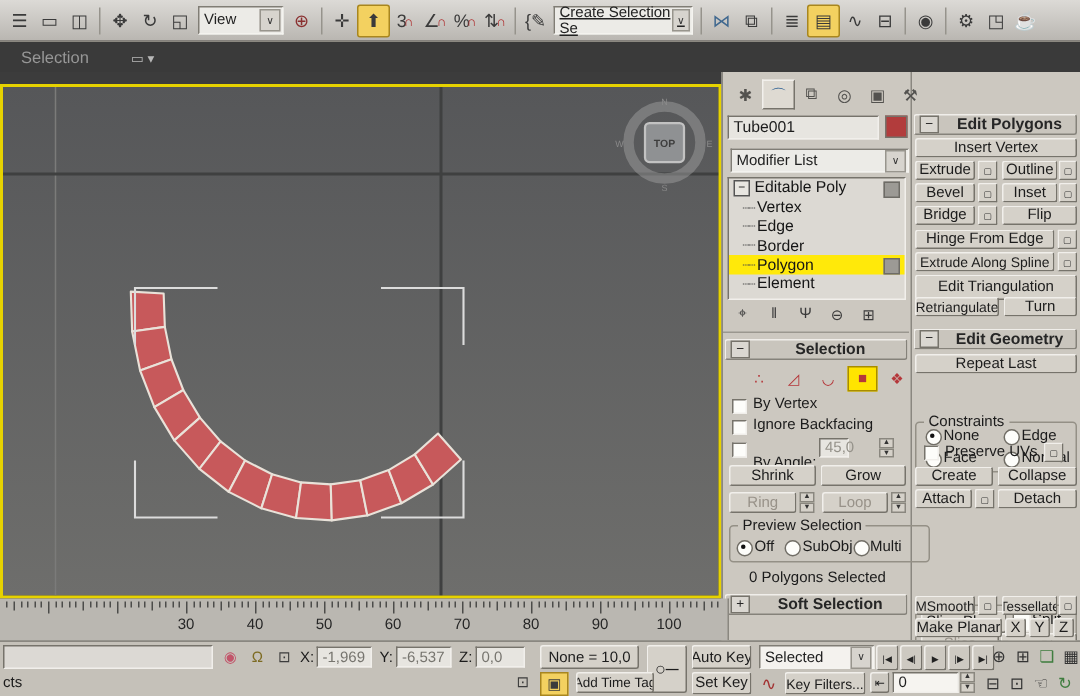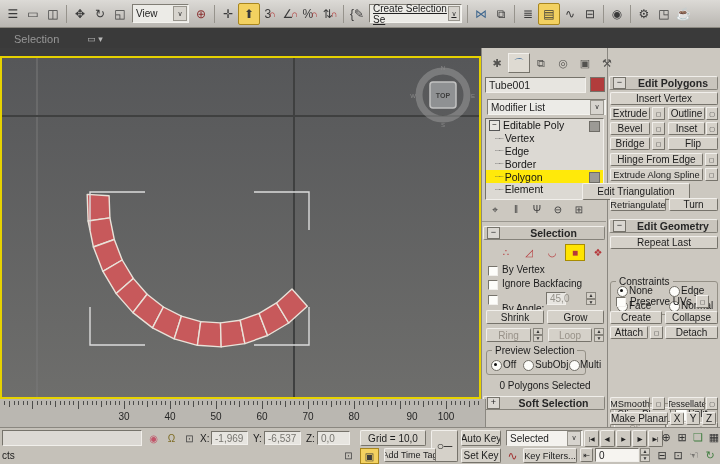--- a/index.html
+++ b/index.html
@@ -340,21 +340,21 @@
     <div>▲</div>
     <div>▼</div>
   </div>
 <div class="abs b3 dis" style="left:548px;top:328px;width:44px;height:14px;">
     <span>Loop</span>
   </div>
 <div class="abs spin" style="left:594px;top:328px;height:14px;">
     <div>▲</div>
     <div>▼</div>
   </div>
-<div class="abs grp" style="left:486px;top:350px;width:100px;height:25px;">
+<div class="abs grp" style="left:486px;top:350px;width:134px;height:25px;">
   <span class="gl">Preview Selection</span>
   <span class="radio sel" style="position:absolute;left:4px;top:9px;"></span>
   <span class="lbl" style="position:absolute;left:16px;top:8px;">Off</span>
   <span class="radio" style="position:absolute;left:36px;top:9px;"></span>
   <span class="lbl" style="position:absolute;left:48px;top:8px;">SubObj</span>
   <span class="radio" style="position:absolute;left:82px;top:9px;"></span>
   <span class="lbl" style="position:absolute;left:93px;top:8px;">Multi</span>
 </div>
 <div class="abs lbl" style="left:486px;top:380px;width:118px;text-align:center;">0 Polygons Selected</div>
 <div class="abs roll" style="left:483px;top:396px;width:122px;">
@@ -393,21 +393,21 @@
     <span>Flip</span>
   </div>
 <div class="abs b3" style="left:610px;top:153px;width:93px;height:13px;">
     <span>Hinge From Edge</span>
   </div>
 <div class="abs sq" style="left:705px;top:153px;width:13px;height:13px;">▢</div>
 <div class="abs b3" style="left:610px;top:168px;width:93px;height:13px;font-size:9.3px;">
     <span>Extrude Along Spline</span>
   </div>
 <div class="abs sq" style="left:705px;top:168px;width:13px;height:13px;">▢</div>
-<div class="abs b3" style="left:582px;top:183px;width:108px;height:17px;">
+<div class="abs b3" style="left:610px;top:183px;width:108px;height:17px;">
     <span>Edit Triangulation</span>
   </div>
 <div class="abs b3" style="left:610px;top:198px;width:56px;height:13px;font-size:9.3px;">
     <span>Retriangulate</span>
   </div>
 <div class="abs b3" style="left:669px;top:198px;width:49px;height:13px;">
     <span>Turn</span>
   </div>
 
 <div class="abs roll" style="left:609px;top:219px;width:109px;">
@@ -588,21 +588,21 @@
     <div class="tick" style="left: 464.4px; height: 4px;"></div>
     <div class="tick" style="left: 469px; height: 6px;"></div>
     <div class="tick" style="left: 473.6px; height: 4px;"></div>
     <div class="tick" style="left: 478.2px; height: 4px;"></div>
     <div class="rnum" style="left: 124px;">30</div>
     <div class="rnum" style="left: 170px;">40</div>
     <div class="rnum" style="left: 216px;">50</div>
     <div class="rnum" style="left: 262px;">60</div>
     <div class="rnum" style="left: 308px;">70</div>
     <div class="rnum" style="left: 354px;">80</div>
-    <div class="rnum" style="left: 412px;">90</div>
+    <div class="rnum" style="left: 400px;">90</div>
     <div class="rnum" style="left: 446px; text-align: right;">100</div>
   </div>
 
 <div id="statusbar" class="abs"></div>
 <div class="abs sunk" style="left:2px;top:430px;width:140px;height:16px;background:#dcd9d4;"></div>
 <div id="status-icons" class="abs" style="left:146px;top:430px;display:flex;gap:3px;">
     <div class="sicon" style="width: 15px; height: 16px;">
       <span style="color: rgb(194, 85, 106);">◉</span>
     </div>
     <div class="sicon" style="width: 15px; height: 16px;">
@@ -618,21 +618,21 @@
   </div>
 <span class="abs lbl" style="left:253px;top:433px;">Y:</span>
 <div class="abs sunk" style="left:264px;top:431px;width:37px;height:14px;color:#77756f;font-size:10px;">
     <span>-6,537</span>
   </div>
 <span class="abs lbl" style="left:306px;top:433px;">Z:</span>
 <div class="abs sunk" style="left:317px;top:431px;width:33px;height:14px;color:#77756f;font-size:10px;">
     <span>0,0</span>
   </div>
 <div class="abs b3" style="left:360px;top:430px;width:66px;height:16px;">
-    <span>Grid = 10,0</span>
+    <span>None = 10,0</span>
   </div>
 <div class="abs b3" style="left:431px;top:430px;width:27px;height:32px;font-size:12px;font-weight:bold;">
     <span>○─</span>
   </div>
 <div class="abs b3" style="left:461px;top:430px;width:40px;height:16px;">
     <span>Auto Key</span>
   </div>
 <div class="abs dd" style="left:504px;top:430px;width:77px;height:16px;background:#f4f2ee;">
   <span>Selected</span>
     <span class="caret">∨</span>

